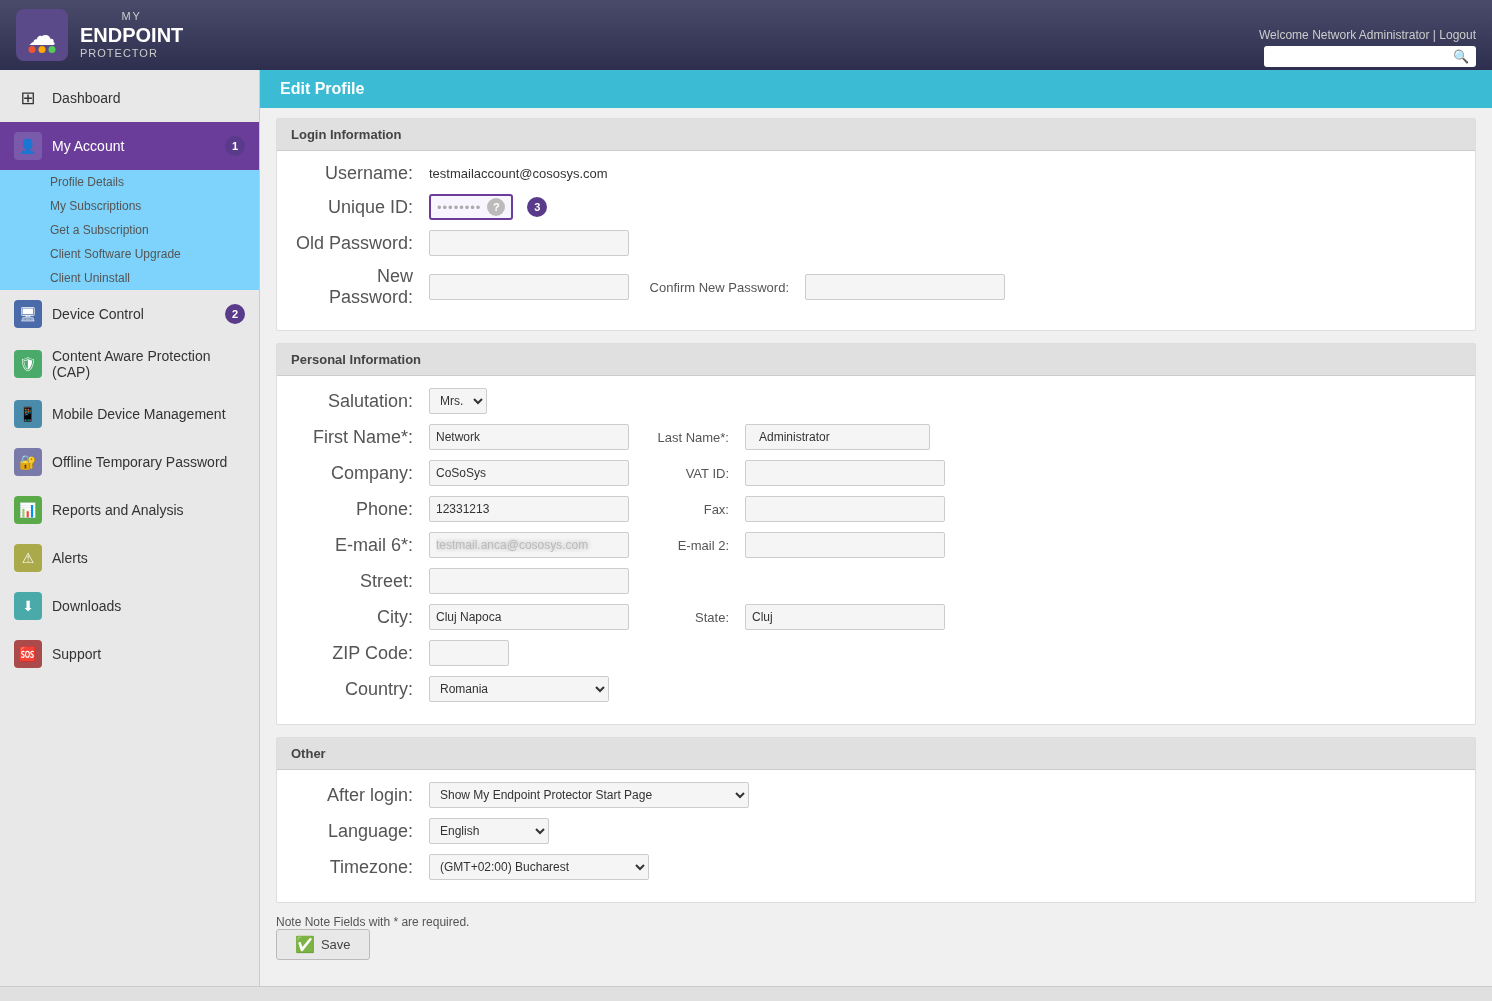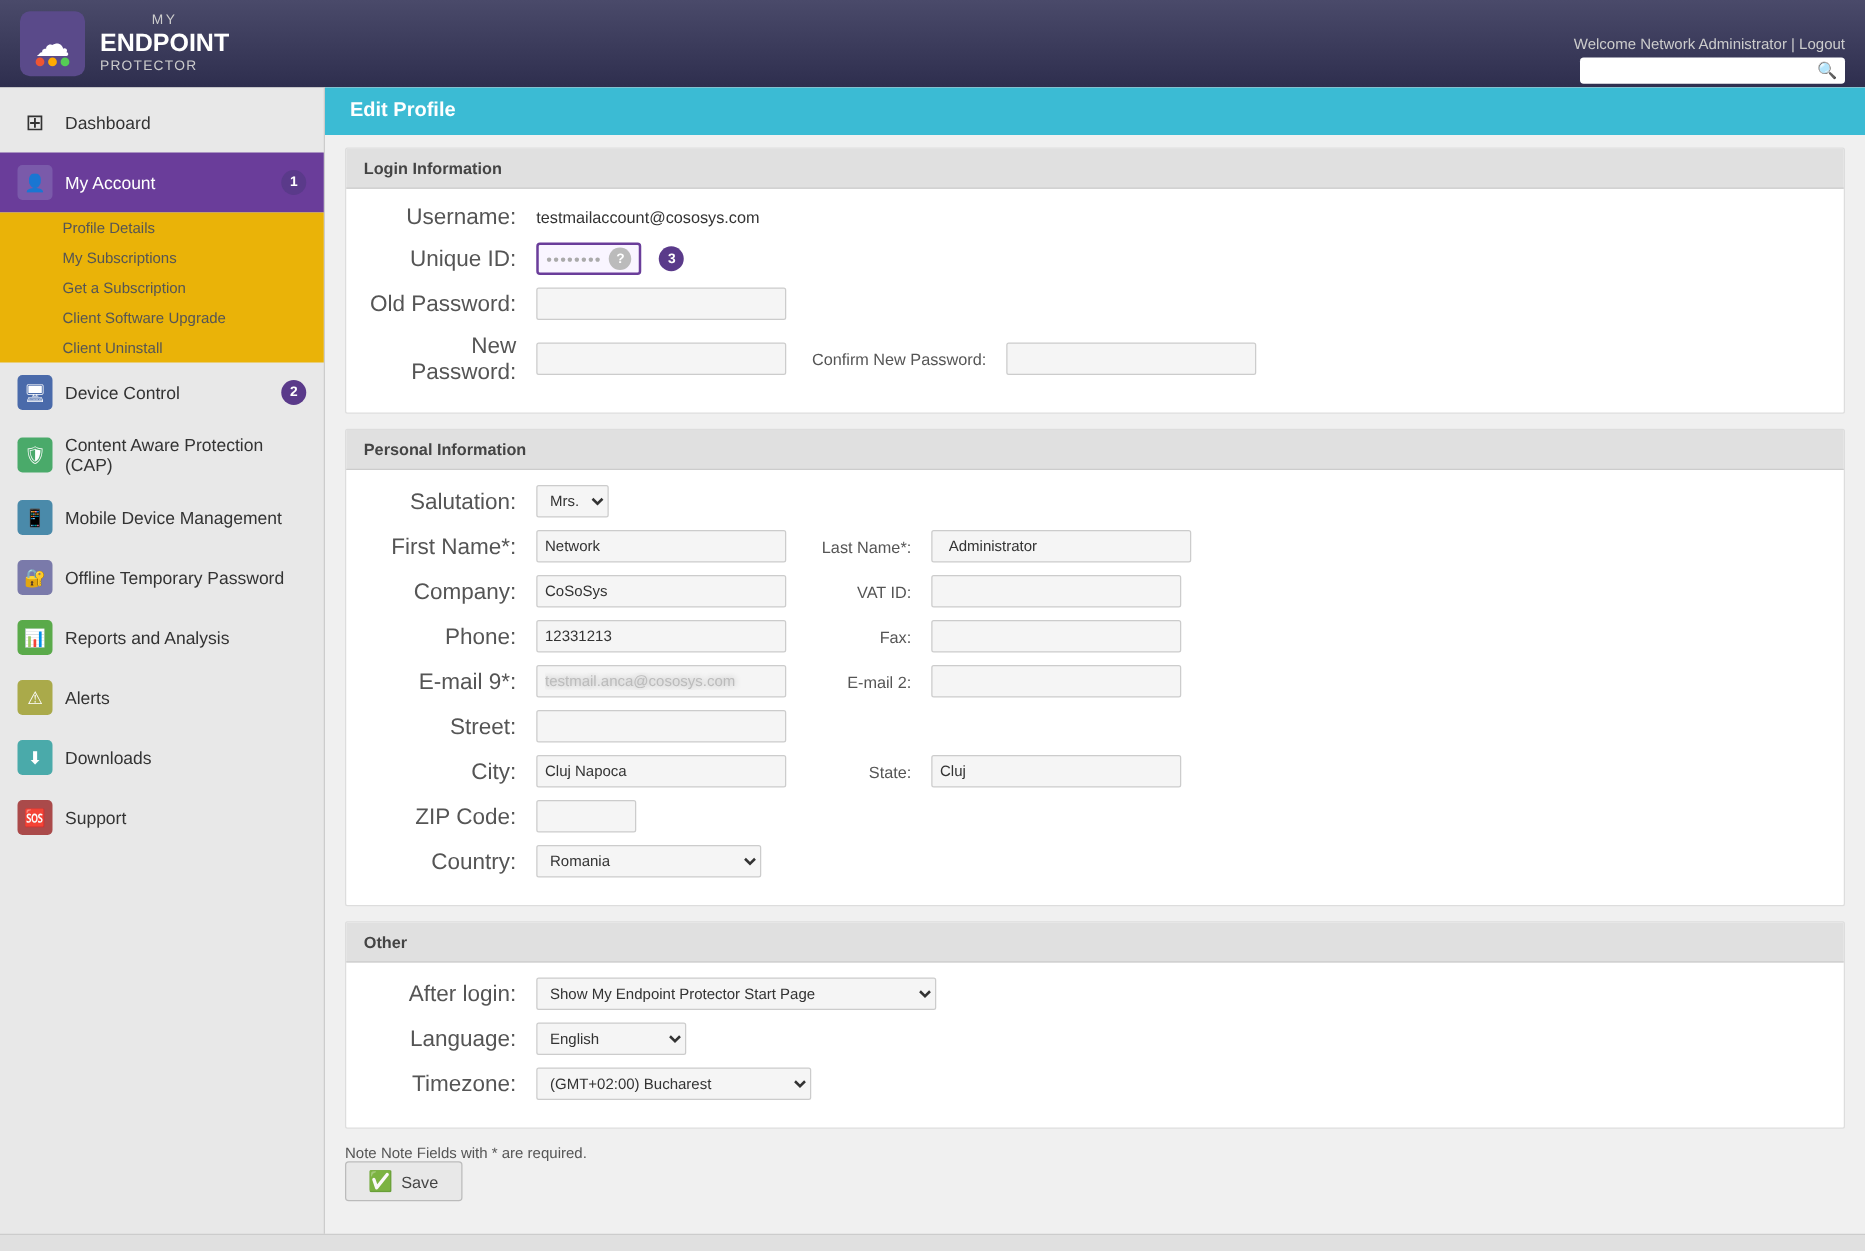--- a/index.html
+++ b/index.html
@@ -88,21 +88,21 @@
     .sidebar-item .icon {
       width: 28px; height: 28px;
       display: flex; align-items: center; justify-content: center;
       font-size: 18px;
       flex-shrink: 0;
     }
 
     
     .submenu {
       padding-left: 42px;
-      background: #eab308;
+      background: #7dd3fc;
     }
     .submenu-item {
       padding: 5px 8px;
       font-size: 12px;
       color: #555;
       cursor: pointer;
     }
 
     
     .main-content {
@@ -390,39 +390,39 @@
               <option>Mr.</option>
               <option>Ms.</option>
               <option>Dr.</option>
             </select>
           </div>
 
           <div class="form-row">
             <span class="form-label">First Name*:</span>
             <input type="text" class="form-input wide" value="Network" style="">
             <span class="field-label-inline" style="min-width:100px;text-align:right;padding-right:8px;color:#555;">Last Name*:</span>
-            <input type="text" class="form-input" value="Administrator" style="width: 208px; padding-left: 13px;">
+            <input type="text" class="form-input" value="Administrator" style="width: 185px; padding-left: 13px;">
           </div>
 
           <div class="form-row">
             <span class="form-label">Company:</span>
             <input type="text" class="form-input wide" value="CoSoSys" style="">
             <span class="field-label-inline" style="min-width:100px;text-align:right;padding-right:8px;color:#555;">VAT ID:</span>
             <input type="text" class="form-input" style="width: 200px;">
           </div>
 
           <div class="form-row">
             <span class="form-label">Phone:</span>
             <input type="text" class="form-input wide" value="12331213" style="">
             <span class="field-label-inline" style="min-width:100px;text-align:right;padding-right:8px;color:#555;">Fax:</span>
             <input type="text" class="form-input" style="width: 200px;">
           </div>
 
           <div class="form-row">
-            <span class="form-label">E-mail 9*:</span>
+            <span class="form-label">E-mail 6*:</span>
             <input type="text" class="form-input wide blurred" value="testmail.anca@cososys.com" style="color: rgb(187, 187, 187);">
             <span class="field-label-inline" style="min-width:100px;text-align:right;padding-right:8px;color:#555;">E-mail 2:</span>
             <input type="text" class="form-input" style="width: 200px;">
           </div>
 
           <div class="form-row">
             <span class="form-label">Street:</span>
             <input type="text" class="form-input wide" style="">
           </div>
 

